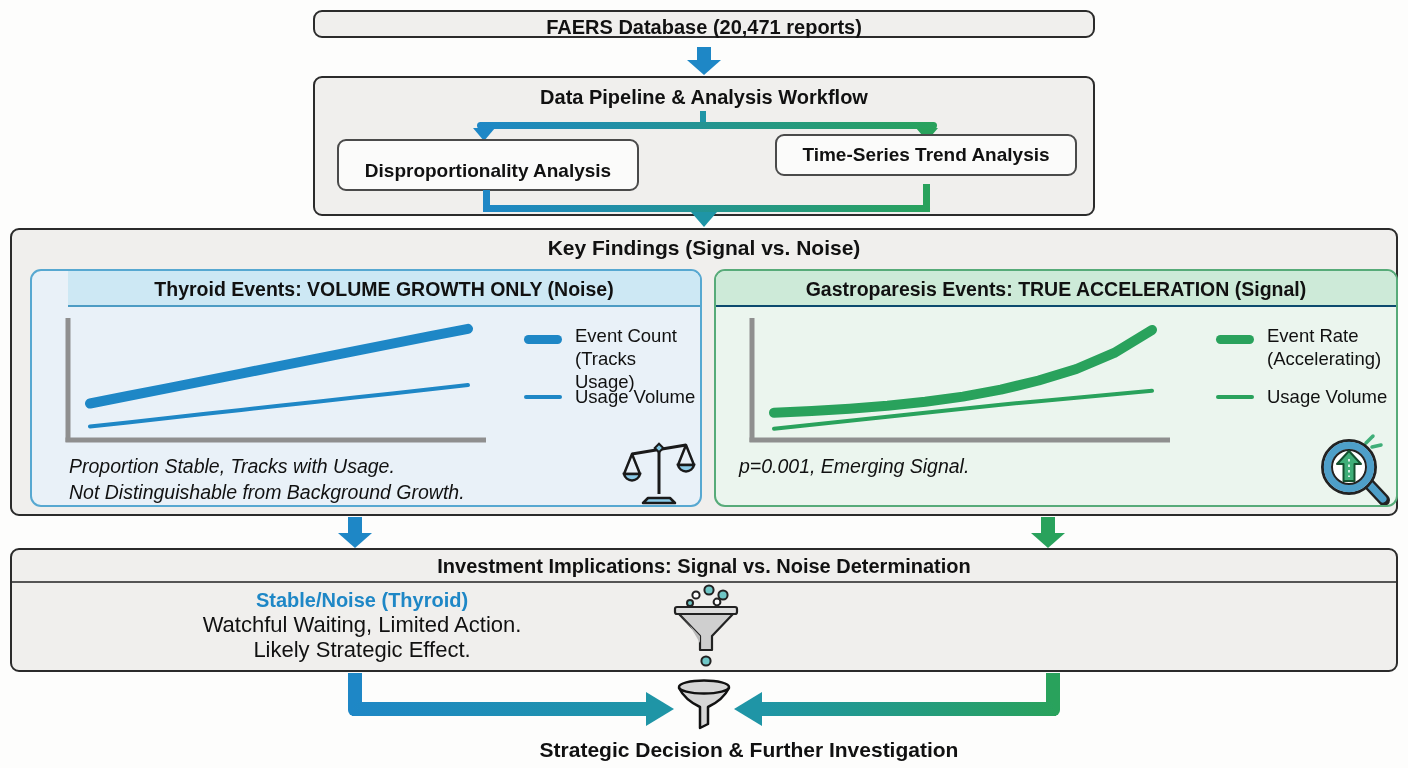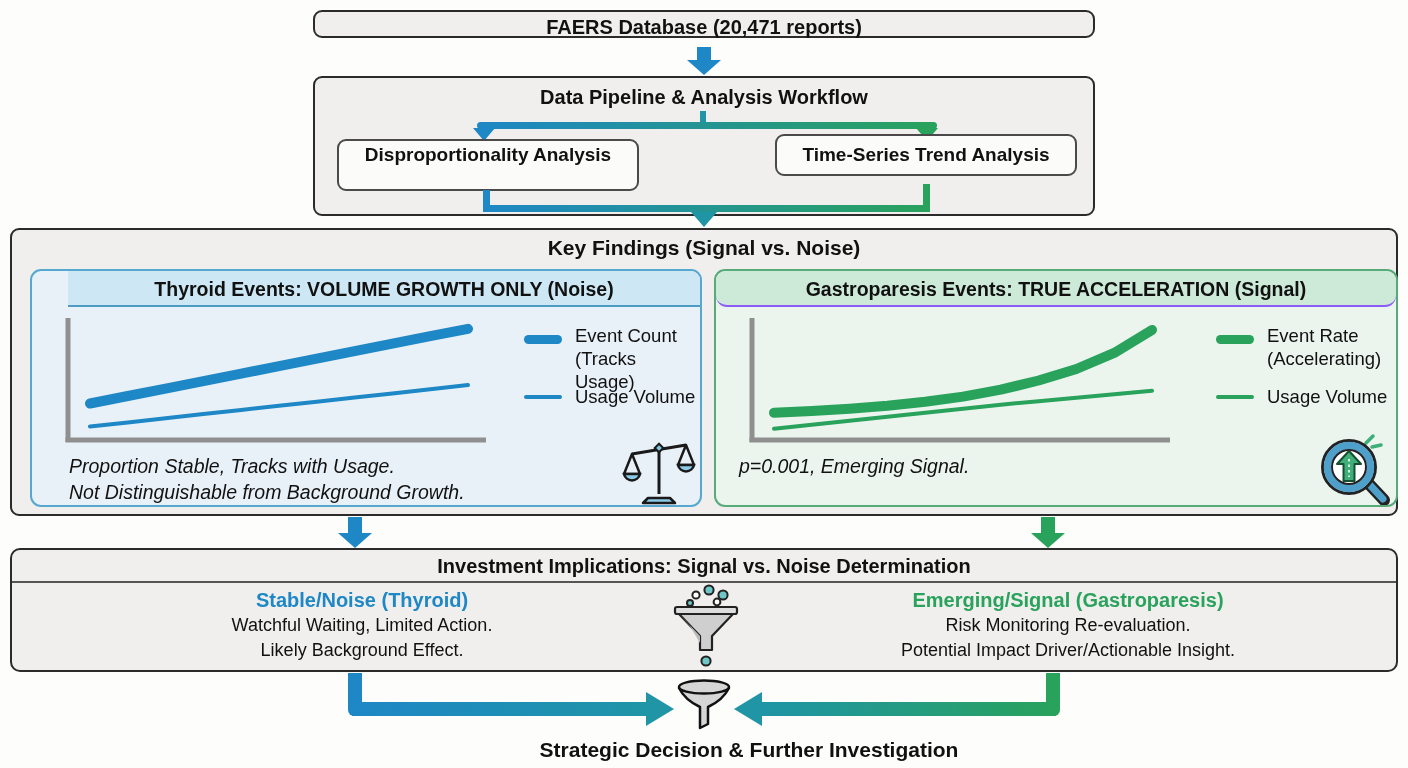--- a/index.html
+++ b/index.html
@@ -26,31 +26,31 @@
   
   .bar-h{height:7px;border-radius:4px;background:linear-gradient(90deg,#1e87c6,#29a25c);}
   .stub-v{width:7px;}
 
   
   .panel{border-radius:11px;overflow:hidden;}
   .panel.blue{border:2.5px solid #57a8d1;background:#e9f1f8;padding-left:36px;}
   .panel.green{border:2.5px solid #57ab79;background:#ebf5ee;}
   .panel-hd{height:36px;line-height:36px;text-align:center;font-weight:bold;font-size:19.5px;}
   .panel.blue .panel-hd{background:#cde8f4;border-bottom:2px solid #4d9cc4;}
-  .panel.green .panel-hd{background:#cdead8;border-bottom:2px solid #8b5cf6;border-radius:11px;}
+  .panel.green .panel-hd{background:#cdead8;border-bottom:2px solid #0c4a6e;}
   .caption{font-size:19.5px;line-height:26px;font-style:italic;}
 
   .legend-label{font-size:18.5px;line-height:23px;}
   .swatch-thick{width:38px;height:9px;border-radius:4.5px;}
   .swatch-thin{width:38px;height:4px;border-radius:2px;}
 
   
   .impl-col{text-align:center;}
   .impl-hd{font-size:20px;font-weight:bold;line-height:25px;}
-  .impl-line{font-size:18px;line-height:24.5px;}
+  .impl-line{font-size:22px;line-height:24.5px;}
 
   .footer-label{font-size:21px;font-weight:bold;margin-left:45px;}
 
   svg{display:block;}
 </style>
 </head>
 <body>
 
 <div class="canvas">
 
@@ -62,21 +62,21 @@
   <div class="abs head-down" style="left:687px;top:60px;border-top:15px solid #1e87c6;"></div>
 
   <div class="abs gbox" style="left:313px;top:76px;width:782px;height:140px;">
     <div class="ctr title20" style="margin-top:6px;">Data Pipeline &amp; Analysis Workflow</div>
 
     <div class="abs" style="left:385px;top:33px;width:6px;height:13px;background:#1f95a6;"></div>
     <div class="abs bar-h" style="left:162px;top:44px;width:460px;"></div>
     <div class="abs head-down" style="left:158px;top:50px;border-left-width:11px;border-right-width:11px;border-top:13px solid #1e87c6;"></div>
     <div class="abs head-down" style="left:601px;top:50px;border-left-width:11px;border-right-width:11px;border-top:13px solid #29a25c;"></div>
 
-    <div class="abs subbox" style="left:22px;top:61px;width:302px;height:52px;padding-top:2px;">
+    <div class="abs subbox" style="left:22px;top:61px;width:302px;height:52px;padding-top:18px;">
       <div style="font-size:19px;font-weight:bold;line-height:24px;">Disproportionality Analysis</div>
     </div>
     <div class="abs subbox" style="left:460px;top:56px;width:302px;height:42px;text-align:center;">
       <div style="font-size:19px;font-weight:bold;line-height:38px;">Time-Series Trend Analysis</div>
     </div>
   </div>
 
   <div class="abs stub-v" style="left:483px;top:190px;height:22px;background:#1e87c6;"></div>
   <div class="abs stub-v" style="left:923px;top:184px;height:28px;background:#29a25c;"></div>
   <div class="abs bar-h" style="left:483px;top:205px;width:447px;"></div>
@@ -154,47 +154,42 @@
         <line x1="33" y1="28" x2="33" y2="46" stroke="#ffffff" stroke-width="1.6" stroke-dasharray="2.5,3"></line>
       </svg>
     </div>
   </div>
 
   <div class="abs shaft-v" style="left:348px;top:517px;height:18px;background:#1e87c6;"></div>
   <div class="abs head-down" style="left:338px;top:533px;border-top:15px solid #1e87c6;"></div>
   <div class="abs shaft-v" style="left:1041px;top:517px;height:18px;background:#29a25c;"></div>
   <div class="abs head-down" style="left:1031px;top:533px;border-top:15px solid #29a25c;"></div>
 
-  <div class="abs gbox" style="left:10px;top:548px;width:1388px;height:124px;border-radius:10px;">
+  <div class="abs gbox" style="left:10px;top:548px;width:1388px;height:124px;">
     <div class="ctr title20" style="margin-top:3px;">Investment Implications: Signal vs. Noise Determination</div>
     <div class="abs" style="left:0;top:31px;width:100%;border-top:2px solid #555555;"></div>
 
     <div class="abs impl-col" style="left:50px;top:38px;width:600px;">
       <div class="impl-hd" style="color:#1e87c6;">Stable/Noise (Thyroid)</div>
       <div class="impl-line">Watchful Waiting, Limited Action.</div>
-      <div class="impl-line">Likely Background Effect.</div>
+      <div class="impl-line">Likely Strategic Effect.</div>
     </div>
 
     <svg class="abs" style="left:654px;top:33px;" width="80" height="86" viewBox="0 0 80 86">
       <circle cx="30" cy="12" r="3.6" fill="#ffffff" stroke="#222222" stroke-width="2"></circle>
       <circle cx="43" cy="7" r="4.6" fill="#6ec6c6" stroke="#222222" stroke-width="2"></circle>
       <circle cx="57" cy="12" r="4.6" fill="#6ec6c6" stroke="#222222" stroke-width="2"></circle>
       <circle cx="24" cy="20" r="3" fill="#6ec6c6" stroke="#222222" stroke-width="2"></circle>
       <circle cx="51" cy="19" r="3.4" fill="#ffffff" stroke="#222222" stroke-width="2"></circle>
       <rect x="9" y="24" width="62" height="7" rx="2" fill="#dddddd" stroke="#222222" stroke-width="2.2"></rect>
       <path d="M13,31 L67,31 L46,53 L46,67 L34,67 L34,53 Z" fill="#cfcfcf" stroke="#222222" stroke-width="2.2" stroke-linejoin="round"></path>
       <path d="M13,31 L34,53 L34,60 L24,43 Z" fill="#b9b9b9" stroke="none"></path>
       <circle cx="40" cy="78" r="4.6" fill="#6ec6c6" stroke="#222222" stroke-width="2"></circle>
     </svg>
 
-    <div class="abs impl-col" style="left:756px;top:38px;width:600px;">
-      <div class="impl-hd" style="color:#29a25c;">Emerging/Signal (Gastroparesis)</div>
-      <div class="impl-line">Risk Monitoring Re-evaluation.</div>
-      <div class="impl-line">Potential Impact Driver/Actionable Insight.</div>
-    </div>
   </div>
 
   <div class="abs" style="left:348px;top:673px;width:14px;height:43px;background:#1e87c6;border-bottom-left-radius:6px;"></div>
   <div class="abs" style="left:352px;top:702px;width:294px;height:14px;background:linear-gradient(90deg,#1e87c6,#1f95a6);"></div>
   <div class="abs" style="left:646px;top:692px;width:0;height:0;border-top:17px solid transparent;border-bottom:17px solid transparent;border-left:28px solid #1f95a6;"></div>
 
   <div class="abs" style="left:1046px;top:673px;width:14px;height:43px;background:#29a25c;border-bottom-right-radius:6px;"></div>
   <div class="abs" style="left:762px;top:702px;width:294px;height:14px;background:linear-gradient(90deg,#1f95a6,#29a25c);"></div>
   <div class="abs" style="left:734px;top:692px;width:0;height:0;border-top:17px solid transparent;border-bottom:17px solid transparent;border-right:28px solid #1f95a6;"></div>
 

